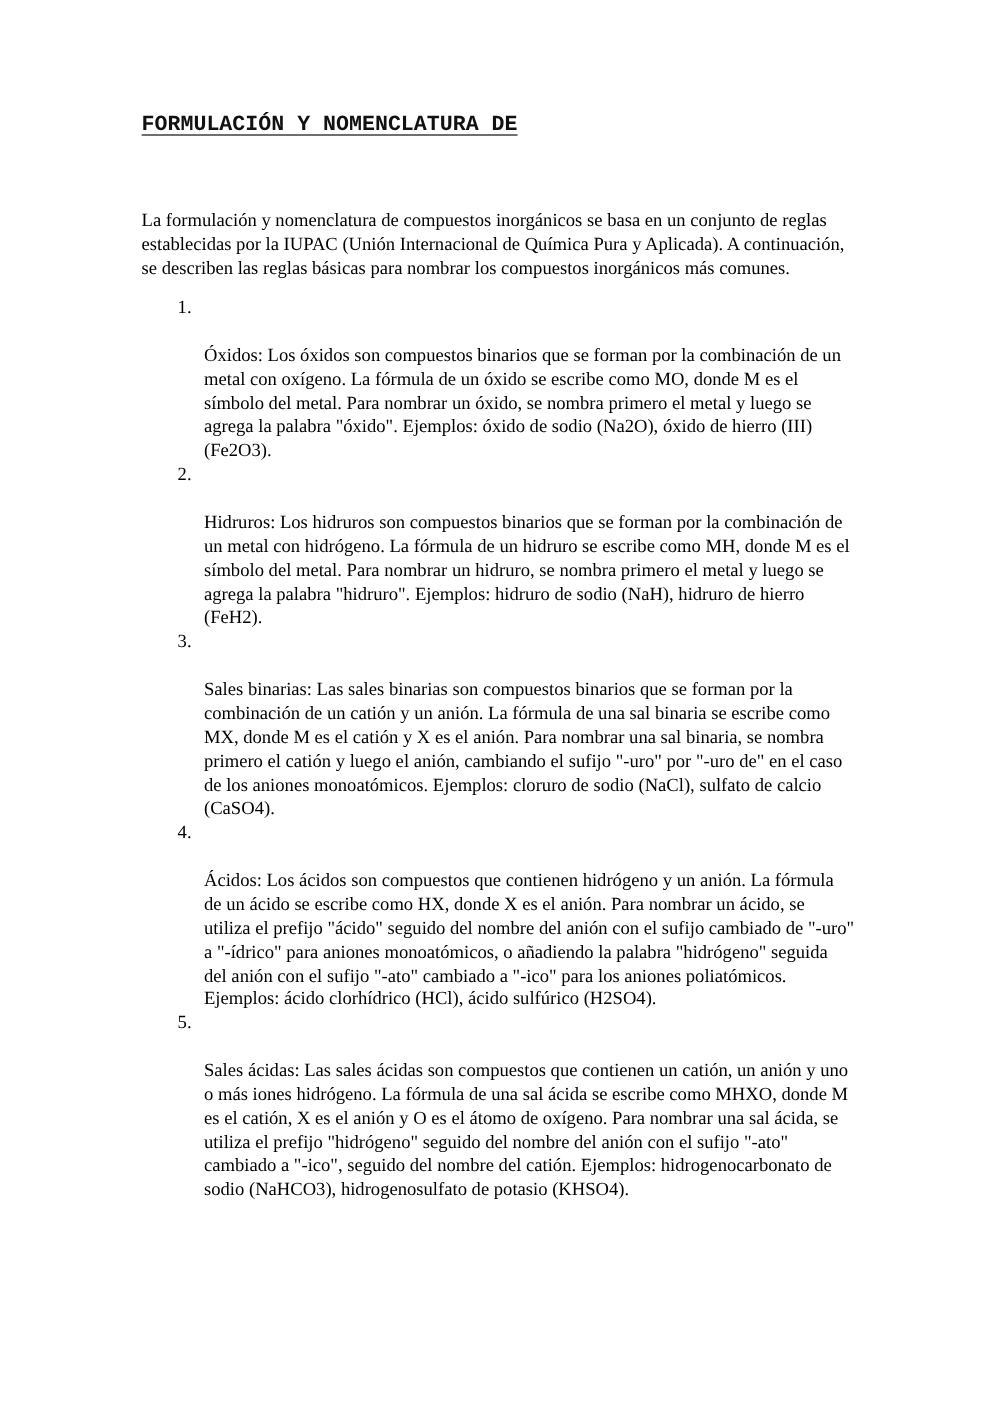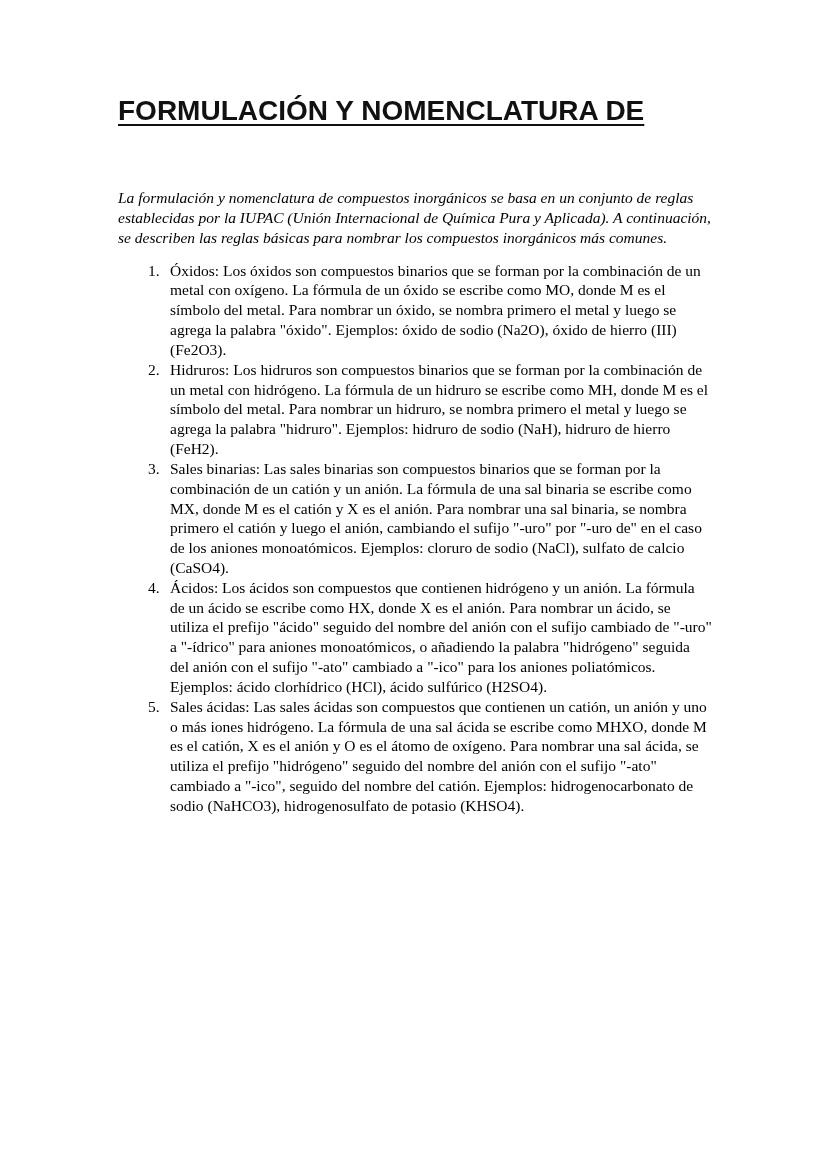--- a/index.html
+++ b/index.html
@@ -12,57 +12,57 @@
     position: relative;
     width: 828px;
     min-height: 1170px;
     margin: 0 auto;
     background: #ffffff;
     box-sizing: border-box;
     padding: 92px 116px 60px 118px;
     color: #000000;
   }
   .doc-title {
-    font-family: Liberation Sans, sans-serif;
+    font-family: Liberation Mono, monospace;
     font-weight: 700;
-    font-size: 28px;
+    font-size: 18px;
     line-height: 1.36;
     color: #111111;
     margin: 0 0 58px 0;
   }
   .doc-title .title-line {
     display: block;
     text-decoration: underline;
     text-underline-offset: 4px;
   }
   .body-text {
     font-family: "Liberation Serif", "DejaVu Serif", serif;
     font-size: 15.5px;
     line-height: 1.28;
     color: #000000;
   }
   .intro {
     margin: 0 0 13px 0;
-    font-style: italic;
   }
   .num-list {
     margin: 0;
     padding: 0;
   }
   .list-item {
     display: flex;
     align-items: flex-start;
   }
   .list-item .num {
     flex: 0 0 auto;
     width: 22px;
     margin-left: 30px;
   }
   .list-item .item-text {
     flex: 1 1 auto;
+    margin-top: 40px;
   }
 </style>
 </head>
 <body>
 
 <div class="page">
 
   <h1 class="doc-title">
     <span class="title-line">FORMULACIÓN Y NOMENCLATURA DE</span>
   </h1>

